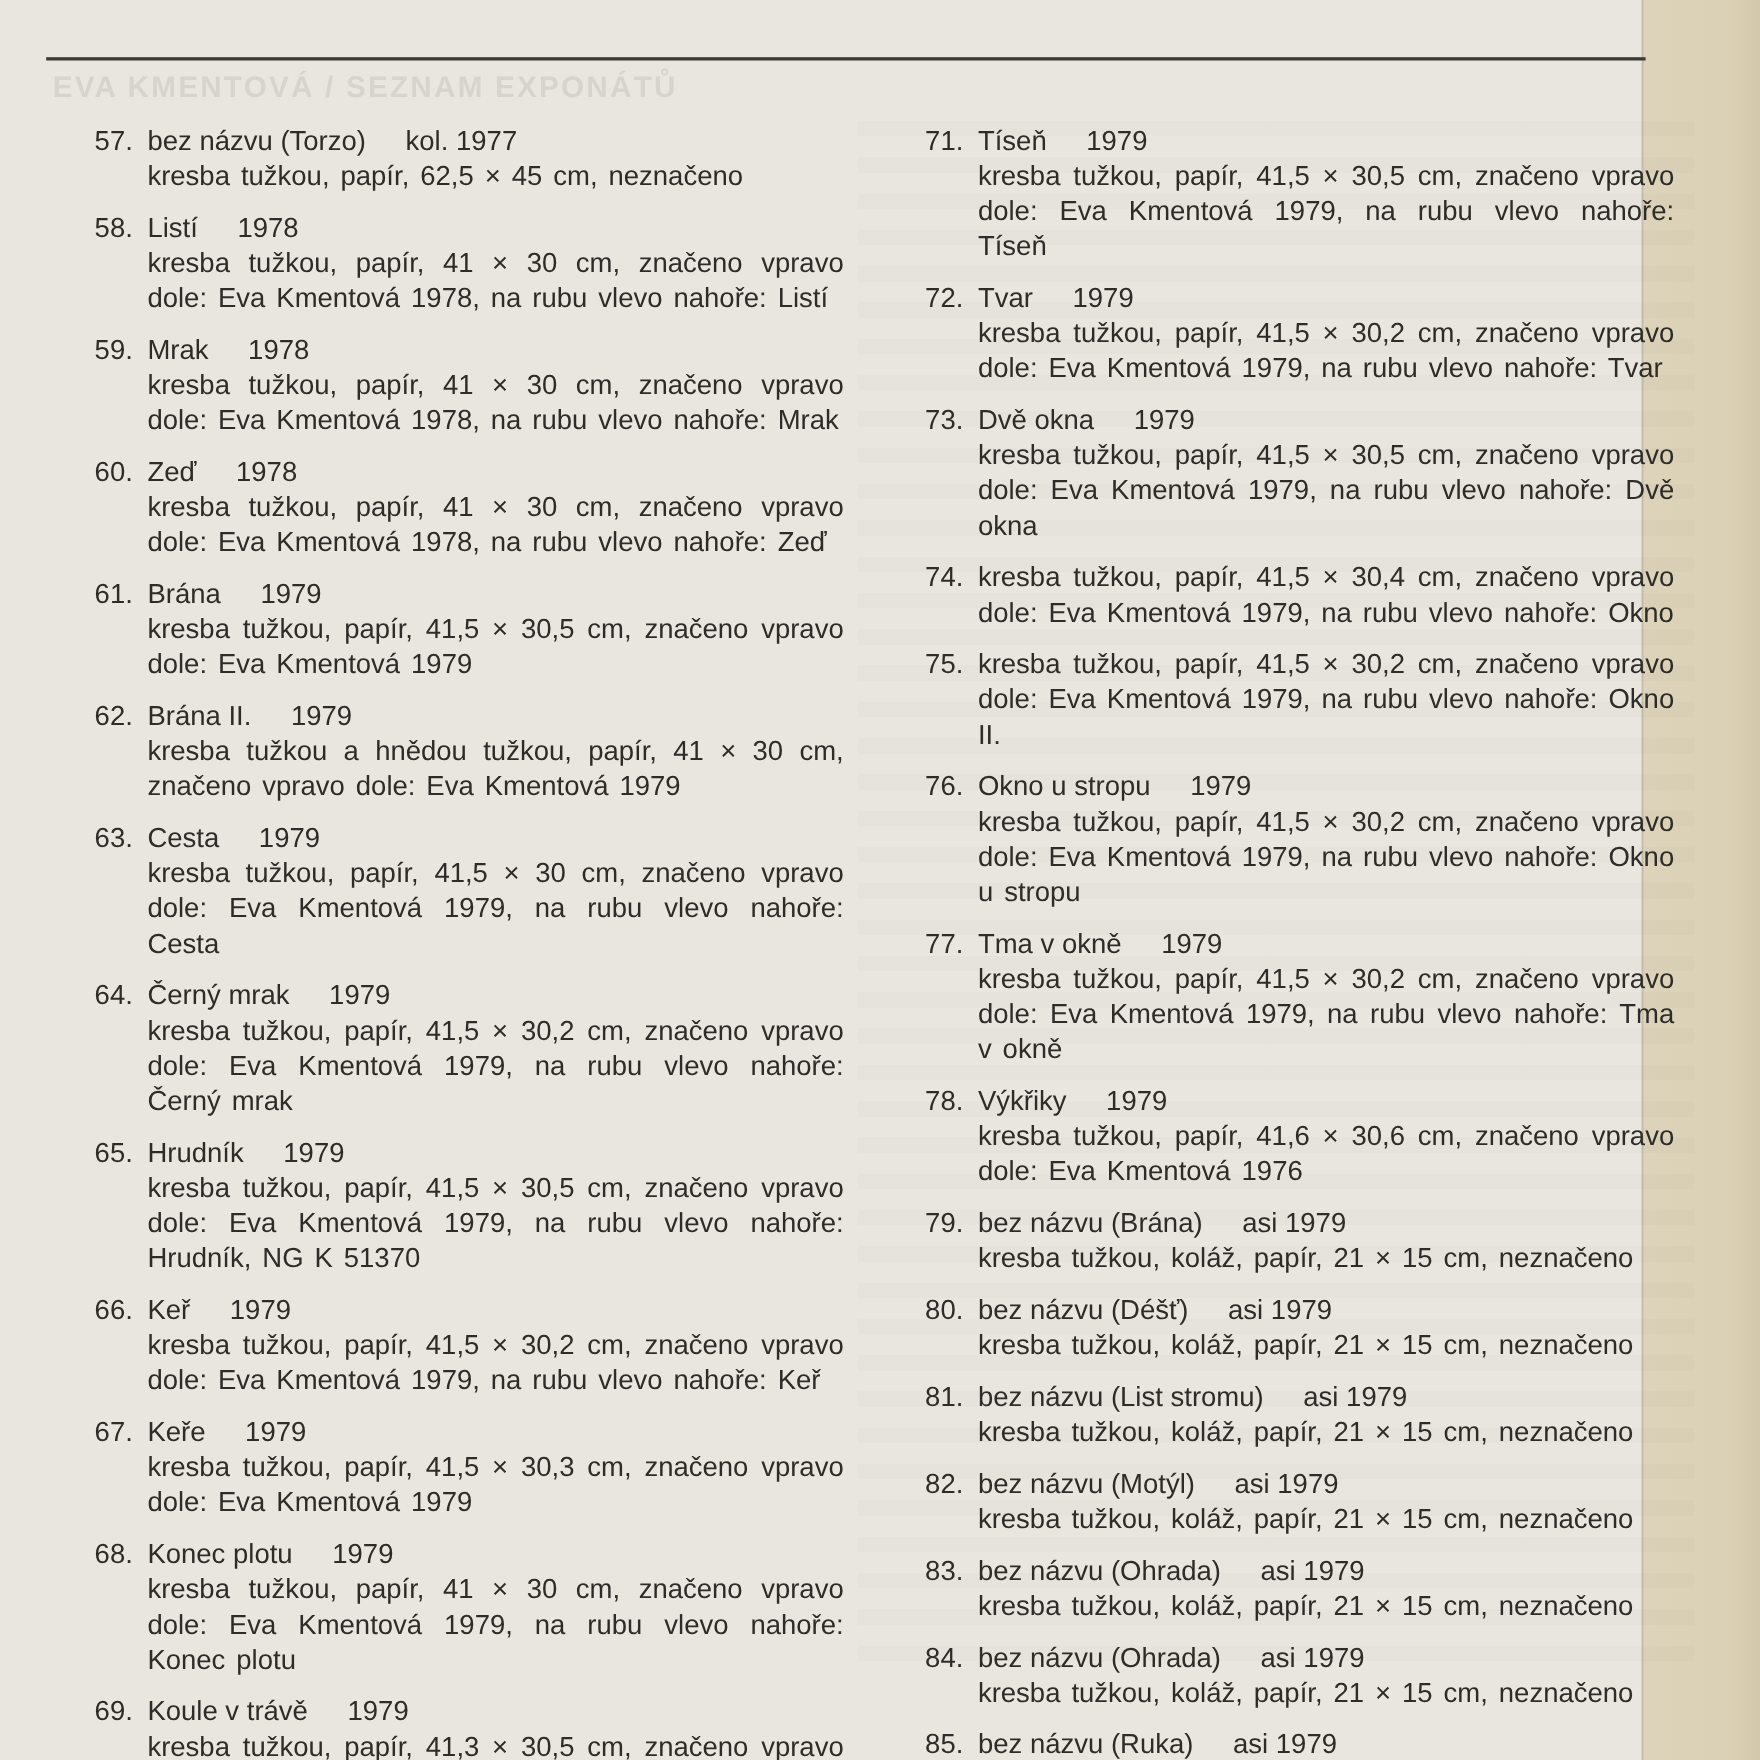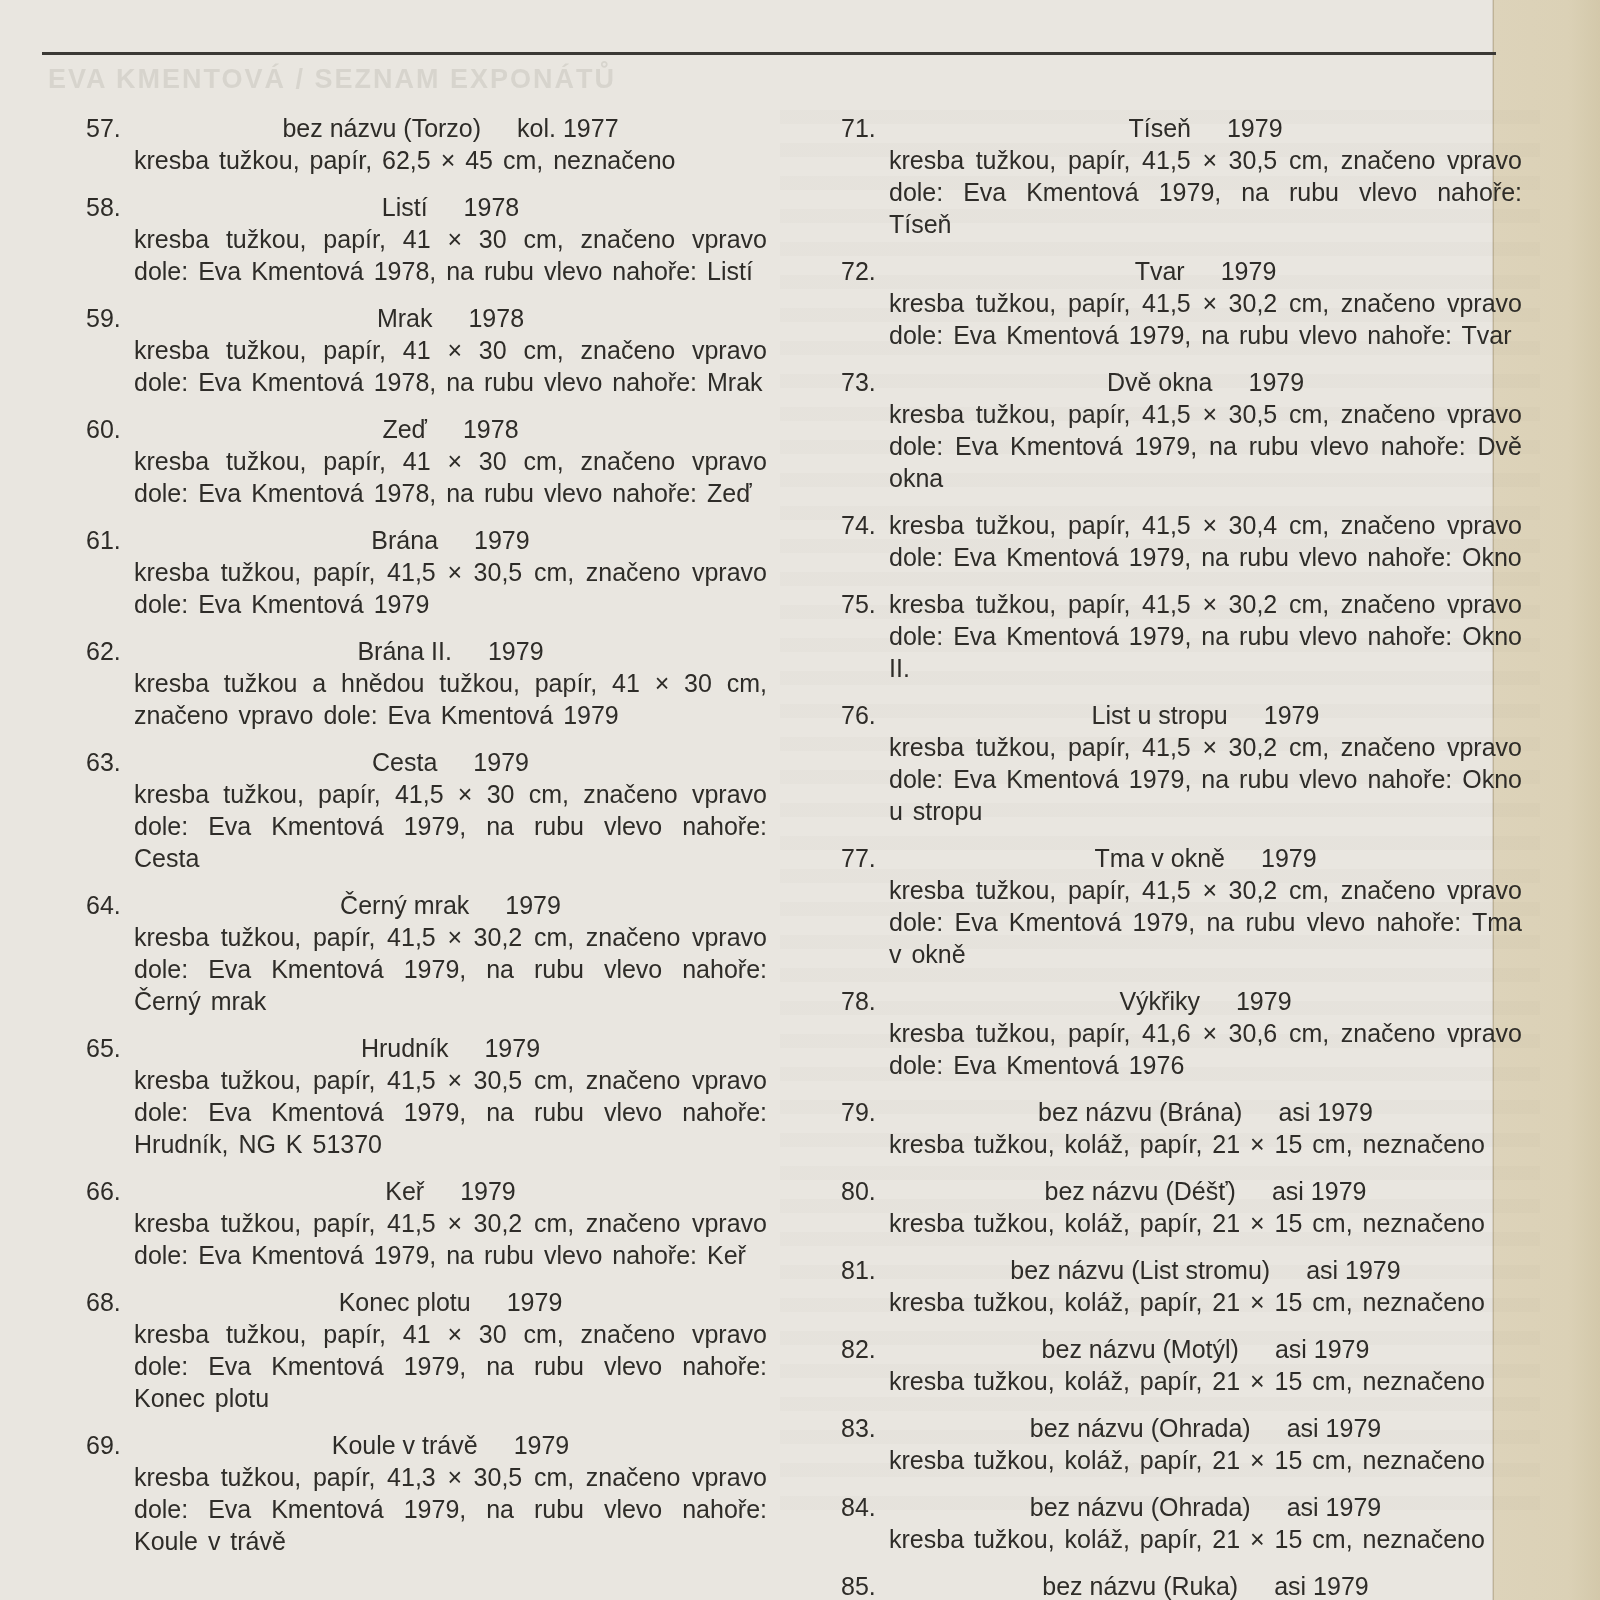--- a/index.html
+++ b/index.html
@@ -44,21 +44,21 @@
   }
   .col{
     position:absolute;top:112px;
     font-size:25px;line-height:32px;
   }
   .col-left{left:45px;width:722px;}
   .col-right{left:800px;width:722px;}
   .entry{display:flex;margin-bottom:15px;}
   .num{flex:none;width:48px;margin-left:41px;}
   .body{flex:1;min-width:0;}
-  .titleline{white-space:nowrap;text-align:center;}
+  .titleline{white-space:nowrap;}
   .year{margin-left:36px;}
   .desc{text-align:justify;word-spacing:0.12em;}
 </style>
 </head>
 <body>
 
 <div class="page-edge"></div>
 <div class="page-edge-line"></div>
 <div class="top-rule"></div>
 <div class="ghost-header">EVA KMENTOVÁ / SEZNAM EXPONÁTŮ</div>
@@ -129,20 +129,27 @@
       </div>
     </div>
     <div class="entry">
       <div class="num">66.</div>
       <div class="body">
         <div class="titleline"><span>Keř</span><span class="year">1979</span></div>
         <div class="desc">kresba tužkou, papír, 41,5 × 30,2 cm, značeno vpravo dole: Eva Kmentová 1979, na rubu vlevo nahoře: Keř</div>
       </div>
     </div>
     <div class="entry">
+      <div class="num">67.</div>
+      <div class="body">
+        <div class="titleline"><span>Keře</span><span class="year">1979</span></div>
+        <div class="desc">kresba tužkou, papír, 41,5 × 30,3 cm, značeno vpravo dole: Eva Kmentová 1979</div>
+      </div>
+    </div>
+    <div class="entry">
       <div class="num">68.</div>
       <div class="body">
         <div class="titleline"><span>Konec plotu</span><span class="year">1979</span></div>
         <div class="desc">kresba tužkou, papír, 41 × 30 cm, značeno vpravo dole: Eva Kmentová 1979, na rubu vlevo nahoře: Konec plotu</div>
       </div>
     </div>
     <div class="entry">
       <div class="num">69.</div>
       <div class="body">
         <div class="titleline"><span>Koule v trávě</span><span class="year">1979</span></div>
@@ -180,21 +187,21 @@
     </div>
     <div class="entry">
       <div class="num">75.</div>
       <div class="body">
         <div class="desc">kresba tužkou, papír, 41,5 × 30,2 cm, značeno vpravo dole: Eva Kmentová 1979, na rubu vlevo nahoře: Okno II.</div>
       </div>
     </div>
     <div class="entry">
       <div class="num">76.</div>
       <div class="body">
-        <div class="titleline"><span>List u stropu</span><span class="year">1979</span></div>
+        <div class="titleline"><span>Okno u stropu</span><span class="year">1979</span></div>
         <div class="desc">kresba tužkou, papír, 41,5 × 30,2 cm, značeno vpravo dole: Eva Kmentová 1979, na rubu vlevo nahoře: Okno u stropu</div>
       </div>
     </div>
     <div class="entry">
       <div class="num">77.</div>
       <div class="body">
         <div class="titleline"><span>Tma v okně</span><span class="year">1979</span></div>
         <div class="desc">kresba tužkou, papír, 41,5 × 30,2 cm, značeno vpravo dole: Eva Kmentová 1979, na rubu vlevo nahoře: Tma v okně</div>
       </div>
     </div>

